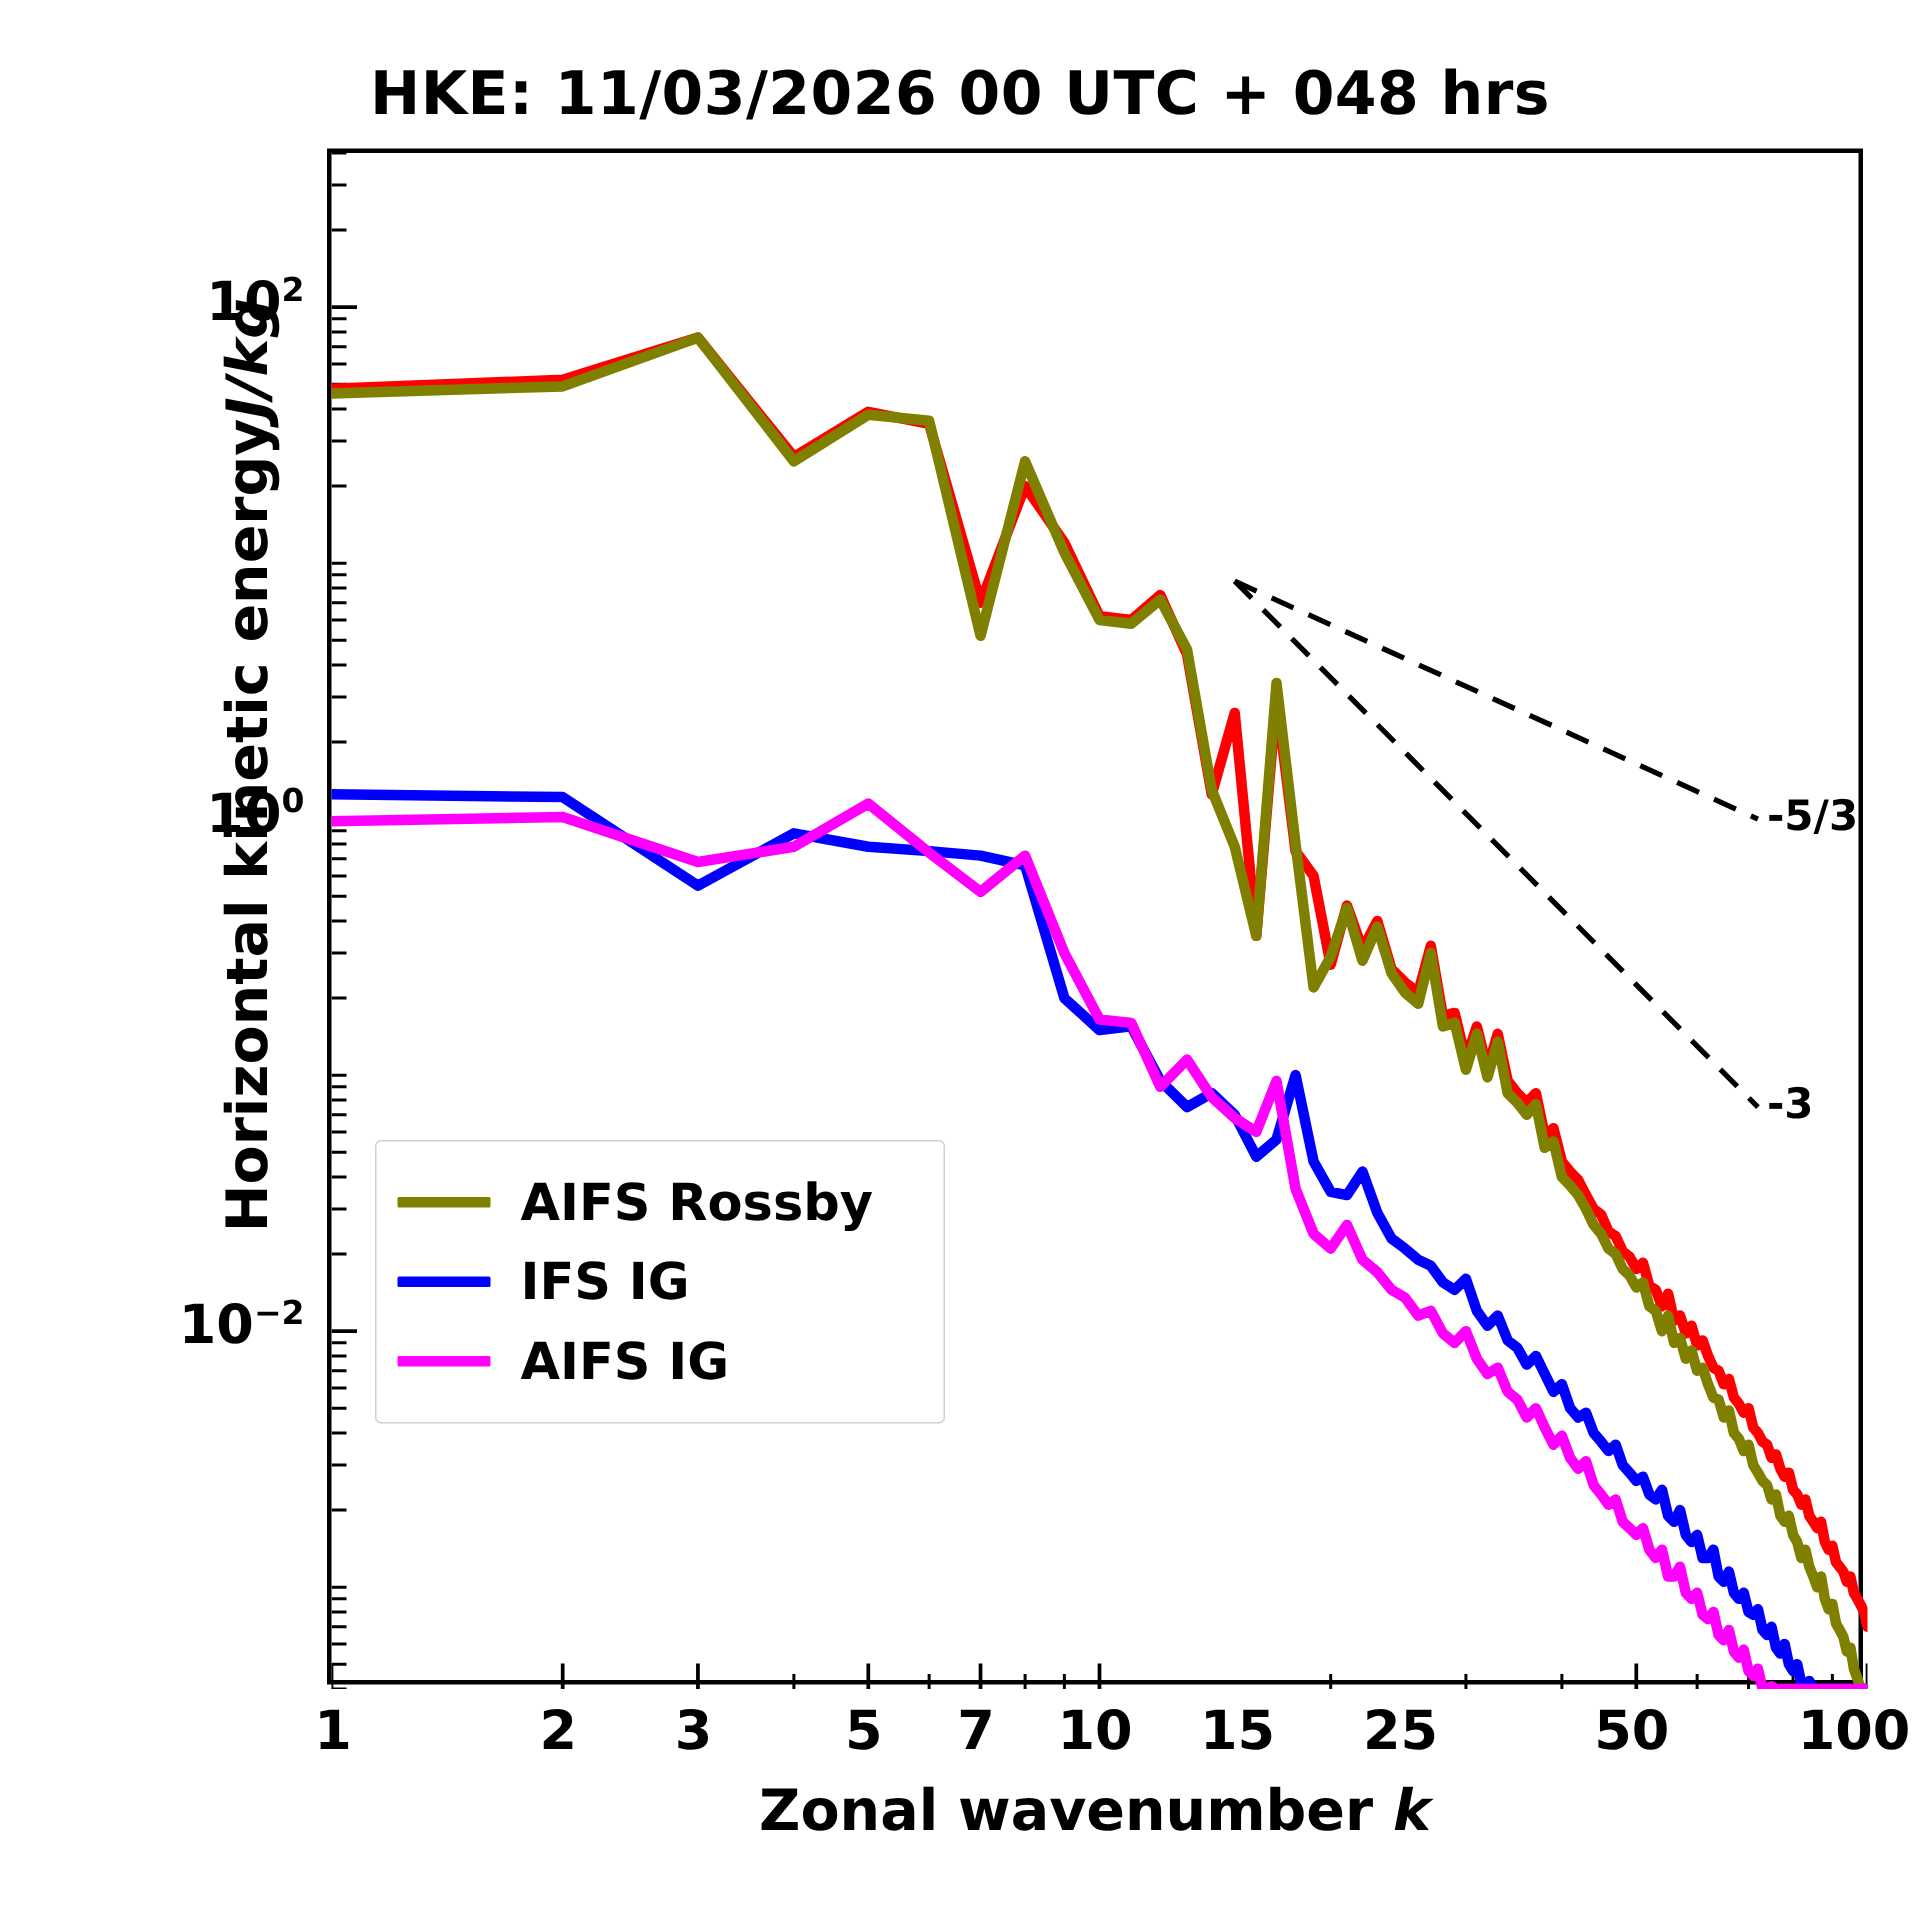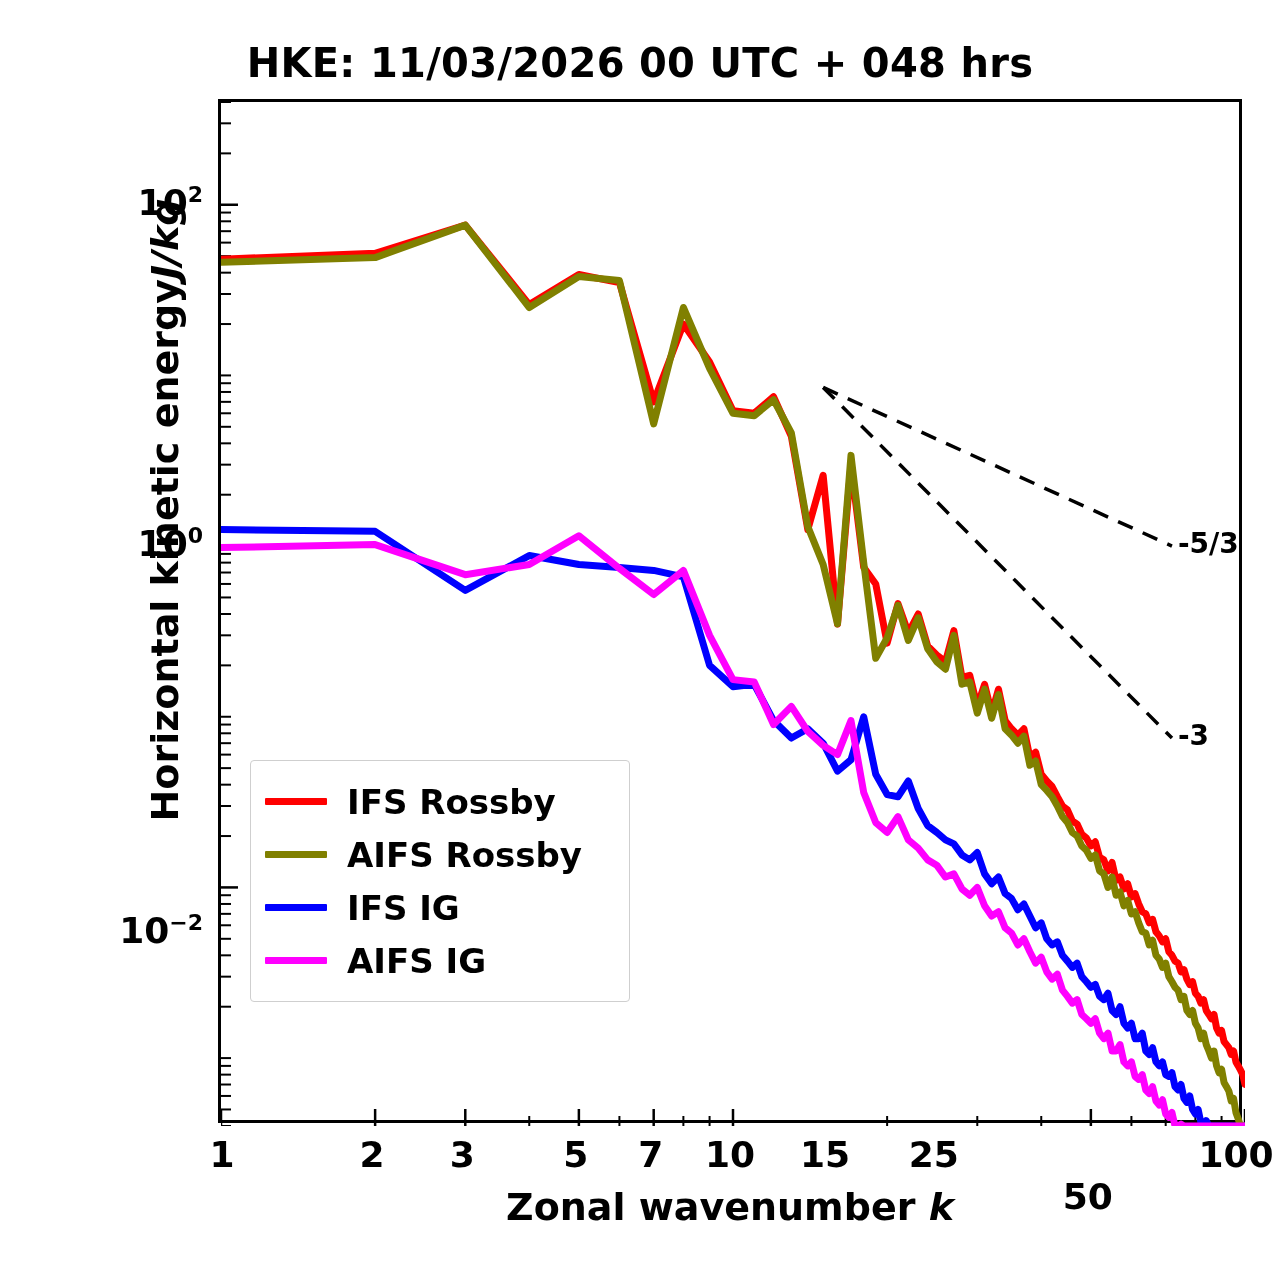--- a/index.html
+++ b/index.html
@@ -69,21 +69,21 @@
   <div class="ylabel-wrap">
     <div id="ylabel">
       <span>Horizontal kinetic energy </span>
         <span class="ital">J/kg</span>
     </div>
   </div>
 
   <div id="ytick-labels">
       <div class="ytick-label" style="top: 102.752px;">10<sup>2</sup></div>
       <div class="ytick-label" style="top: 444.085px;">10<sup>0</sup></div>
-      <div class="ytick-label" style="top: 785.418px; margin-top: 46px;">10<sup>−2</sup></div>
+      <div class="ytick-label" style="top: 785.418px;">10<sup>−2</sup></div>
     </div>
 
   <div id="plot-frame">
     <svg id="plot-svg" viewBox="0 0 1024 1024" preserveAspectRatio="none">
       <g id="ticks-group">
           <line x1="308.25471555991675" y1="1024" x2="308.25471555991675" y2="1014" stroke="#000" stroke-width="2"></line>
           <line x1="398.41344019642554" y1="1024" x2="398.41344019642554" y2="1014" stroke="#000" stroke-width="2"></line>
           <line x1="462.3820733398751" y1="1024" x2="462.3820733398751" y2="1014" stroke="#000" stroke-width="2"></line>
           <line x1="488.57216483293433" y1="1024" x2="488.57216483293433" y2="1014" stroke="#000" stroke-width="2"></line>
           <line x1="666.1273577799584" y1="1024" x2="666.1273577799584" y2="1014" stroke="#000" stroke-width="2"></line>
@@ -174,33 +174,29 @@
 
   <div id="xtick-labels">
       <div class="xtick-label" style="left: 4px;">1</div>
       <div class="xtick-label" style="left: 154.127px;">2</div>
       <div class="xtick-label" style="left: 244.286px;">3</div>
       <div class="xtick-label" style="left: 357.873px;">5</div>
       <div class="xtick-label" style="left: 432.69px;">7</div>
       <div class="xtick-label" style="left: 512px;">10</div>
       <div class="xtick-label" style="left: 607px;">15</div>
       <div class="xtick-label" style="left: 715.745px;">25</div>
-      <div class="xtick-label" style="left: 869.873px; margin-top: 42px;">50</div>
+      <div class="xtick-label" style="left: 869.873px;">50</div>
       <div class="xtick-label" style="left: 1018px;">100</div>
     </div>
 
   <div id="xlabel">
     <span>Zonal wavenumber </span><span class="ital">k</span>
   </div>
 
   <div id="legend">
-      <div class="legend-row">
-        <span class="legend-swatch" style="background: rgb(255, 0, 0);"></span>
-        <span class="legend-text">IFS Rossby</span>
-      </div>
       <div class="legend-row">
         <span class="legend-swatch" style="background: rgb(128, 128, 0);"></span>
         <span class="legend-text">AIFS Rossby</span>
       </div>
       <div class="legend-row">
         <span class="legend-swatch" style="background: rgb(0, 0, 255);"></span>
         <span class="legend-text">IFS IG</span>
       </div>
       <div class="legend-row">
         <span class="legend-swatch" style="background: rgb(255, 0, 255);"></span>

